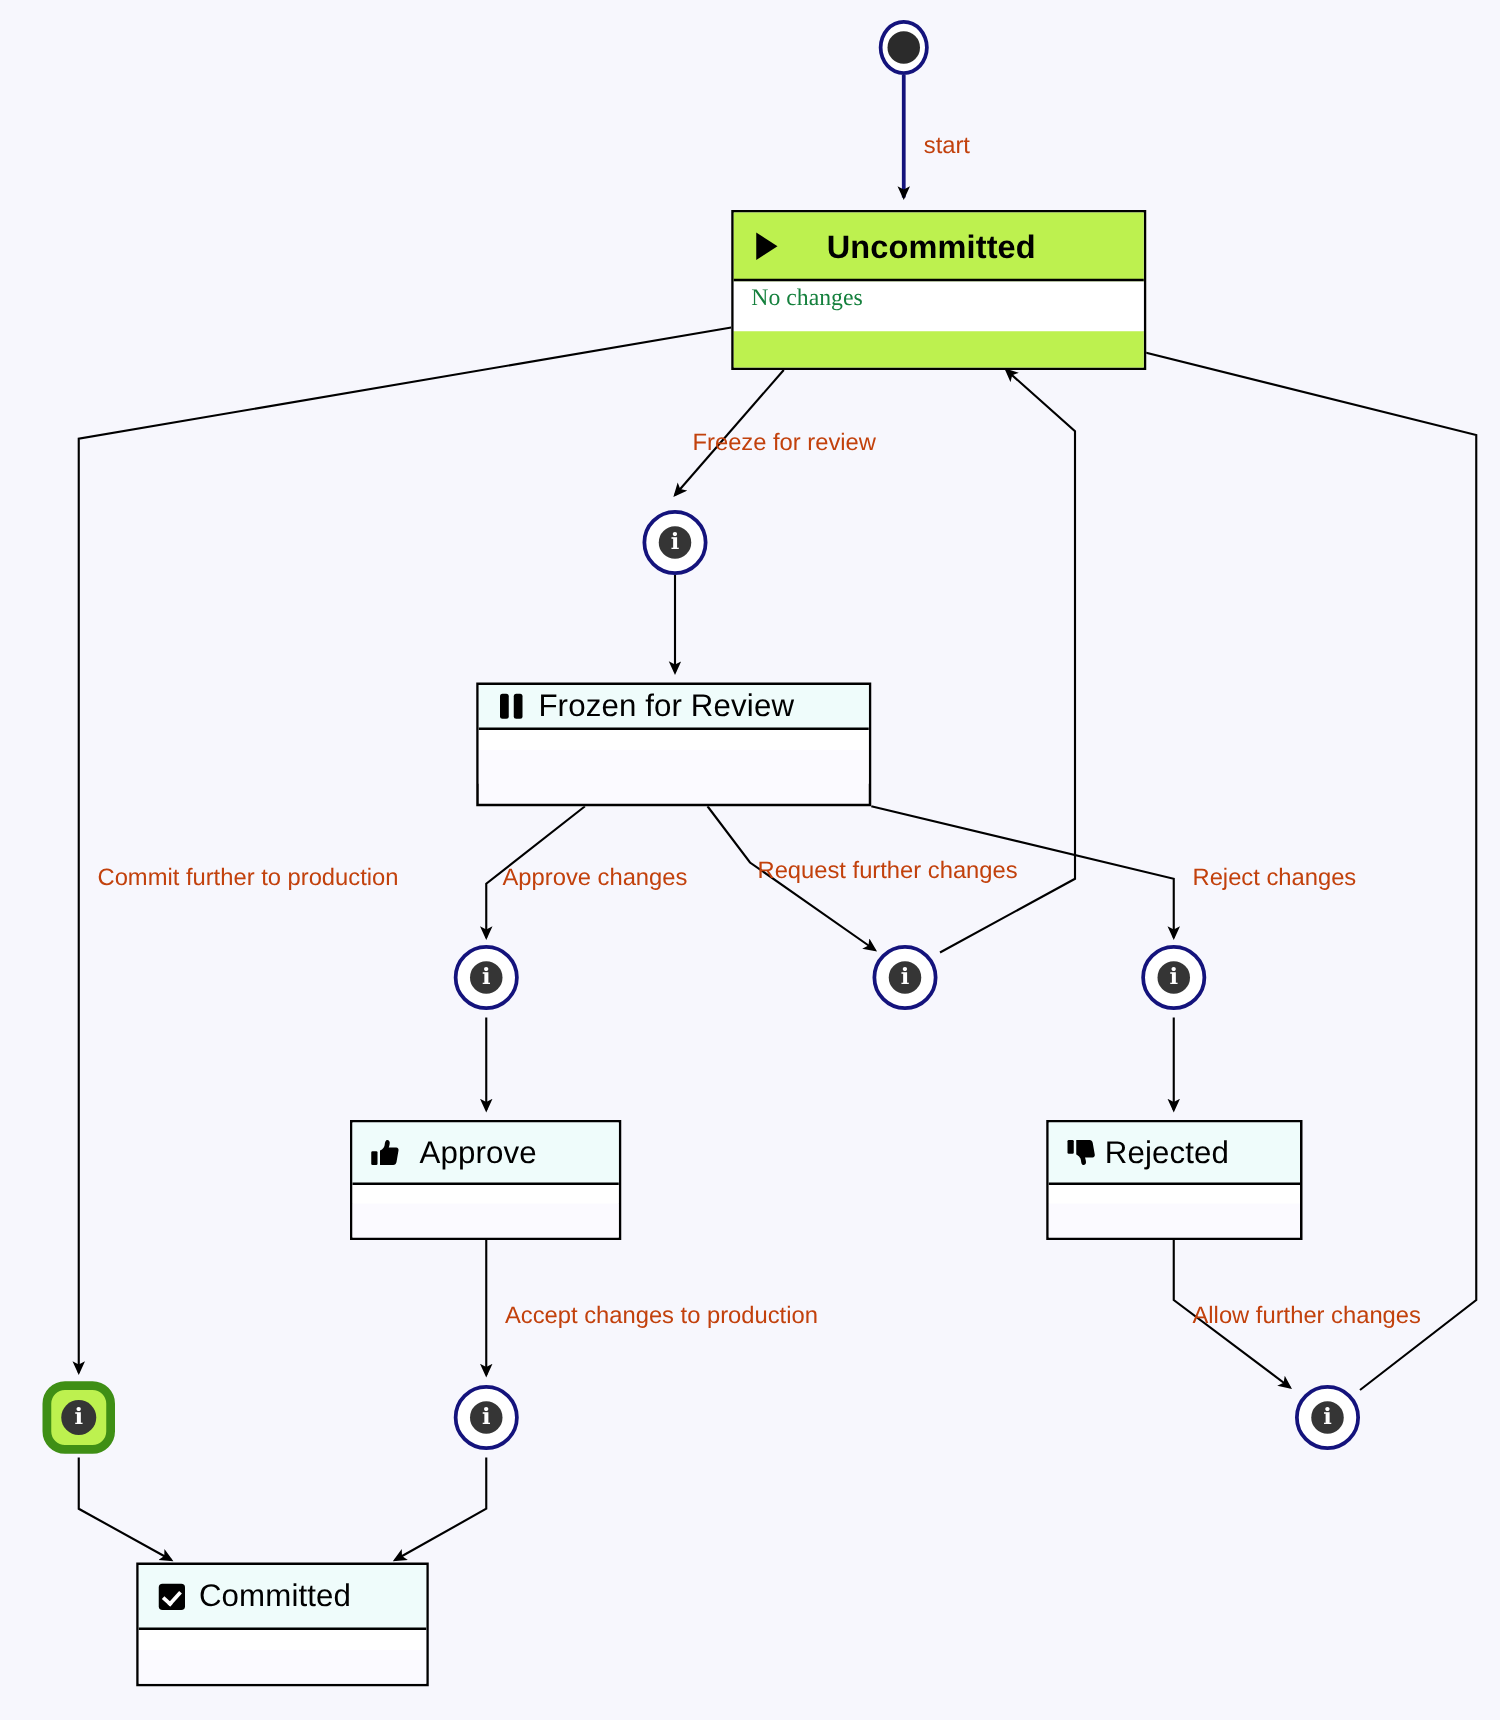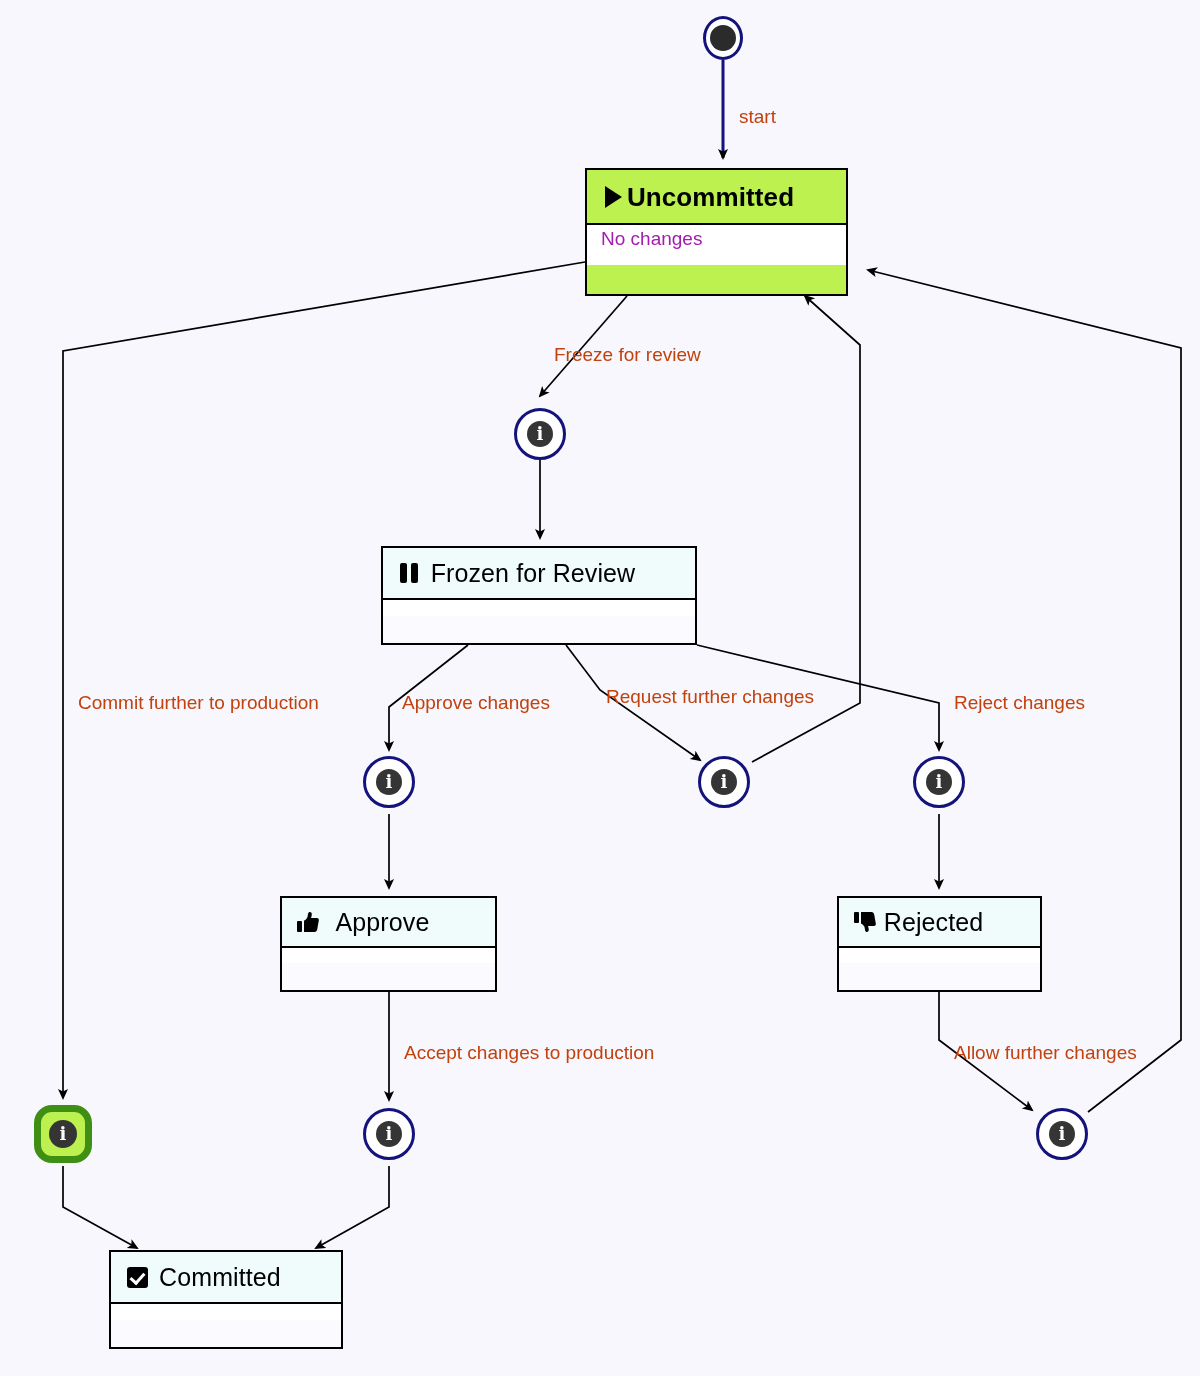--- a/index.html
+++ b/index.html
@@ -63,24 +63,25 @@
     box-sizing: border-box;
   }
   .state-row-white {
     background: #ffffff;
   }
   .state-row-lav {
     background: #fbfaff;
   }
   .state-desc {
     font-size: 19px;
-    color: #a21caf;
+    color: #15803d;
     padding: 4px 0 0 14px;
     line-height: 1.1;
     white-space: nowrap;
+    font-family: Liberation Serif, serif;
   }
 
   
   #state-uncommitted .state-header {
     background: #bdf14f;
   }
   #state-uncommitted .state-title {
     font-weight: bold;
     font-size: 26px;
   }
@@ -266,40 +267,40 @@
     <g>
       <path d="M1088,1112 L1181,1040 L1181,348 L868,270" stroke="#000" stroke-width="1.7" fill="none" marker-end="url(#ah)"></path>
     </g>
   </svg>
 
   <div id="start-node" style="left:703px; top:16px;">
     <div class="dot"></div>
   </div>
   <div class="edge-label" style="left:739px; top:107px;">start</div>
 
-  <div id="state-uncommitted" class="state-box active" style="left:585px; top:168px; width:263px; height:128px;">
+  <div id="state-uncommitted" class="state-box active" style="left:585px; top:168px; width:332px; height:128px;">
     <div class="state-header" style="height:55px;">
       <span class="state-icon">
         <span class="ico-play"></span>
       </span>
       <span class="state-title">Uncommitted</span>
     </div>
     <div class="state-body state-row-white" style="height:40px;">
       <div class="state-desc">No changes</div>
     </div>
     <div class="state-row-green" style="height:29px;"></div>
   </div>
 
   <div class="info-node" style="left:514px; top:408px;">
     <span class="info-glyph">i</span>
   </div>
   <div class="edge-label" style="left:554px; top:345px;">Freeze for review</div>
 
   <div id="state-frozen" class="state-box normal" style="left:381px; top:546px; width:316px; height:99px;">
-    <div class="state-header" style="height:52px;">
+    <div class="state-header" style="height:36px;">
       <span class="state-icon">
         <span class="ico-pause">
             <i></i>
             <i></i>
           </span>
       </span>
       <span class="state-title">Frozen for Review</span>
     </div>
     <div class="state-body state-row-white" style="height:16px;"></div>
     <div class="state-body state-row-lav" style="height:27px;"></div>

